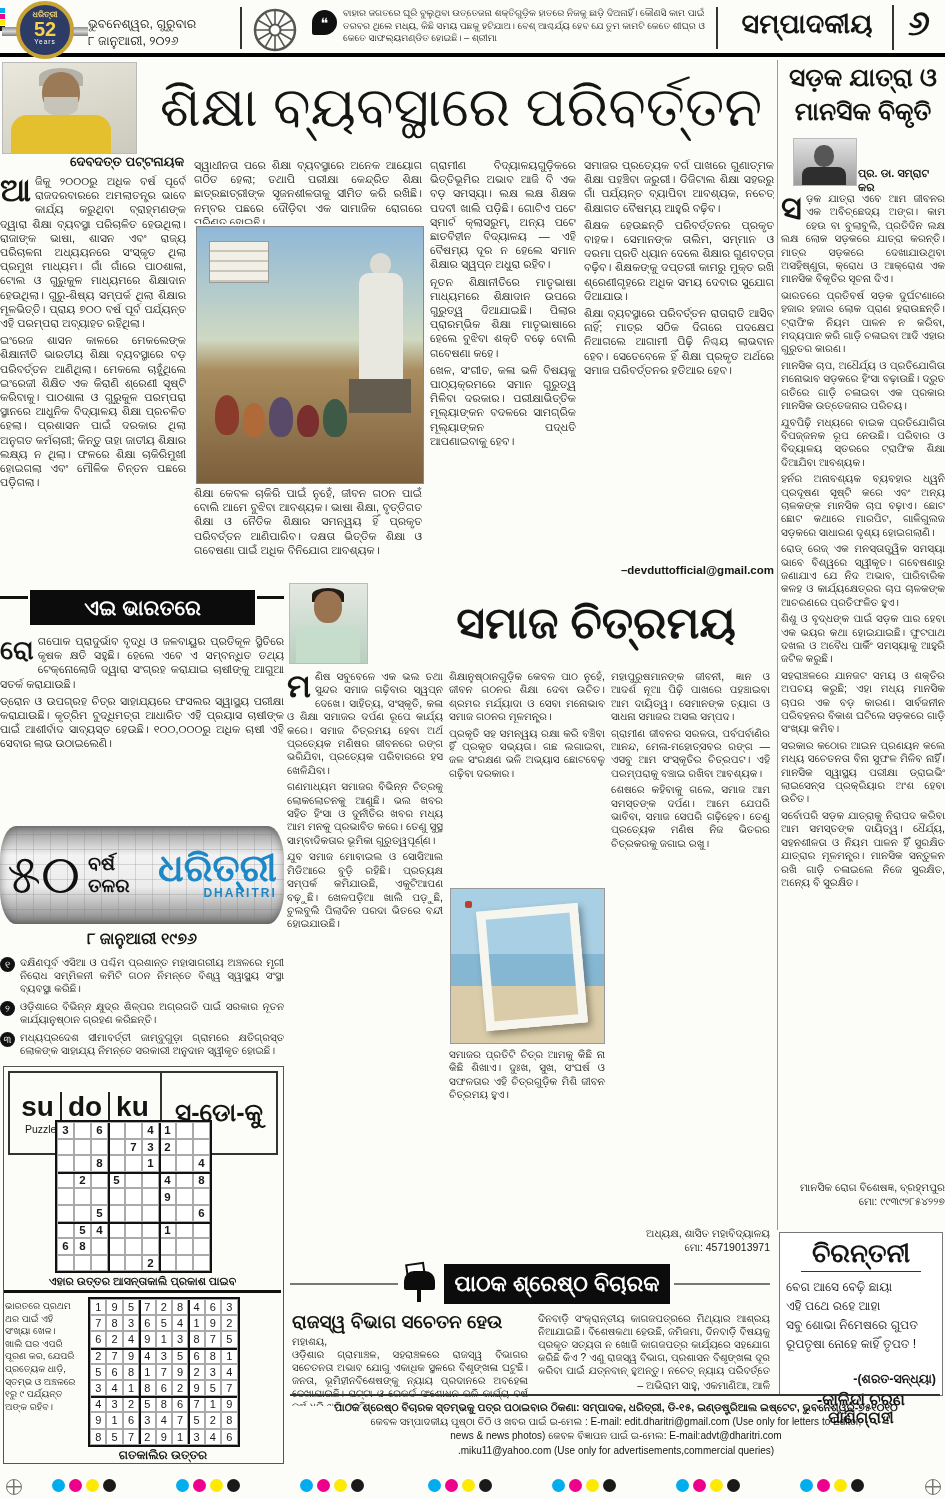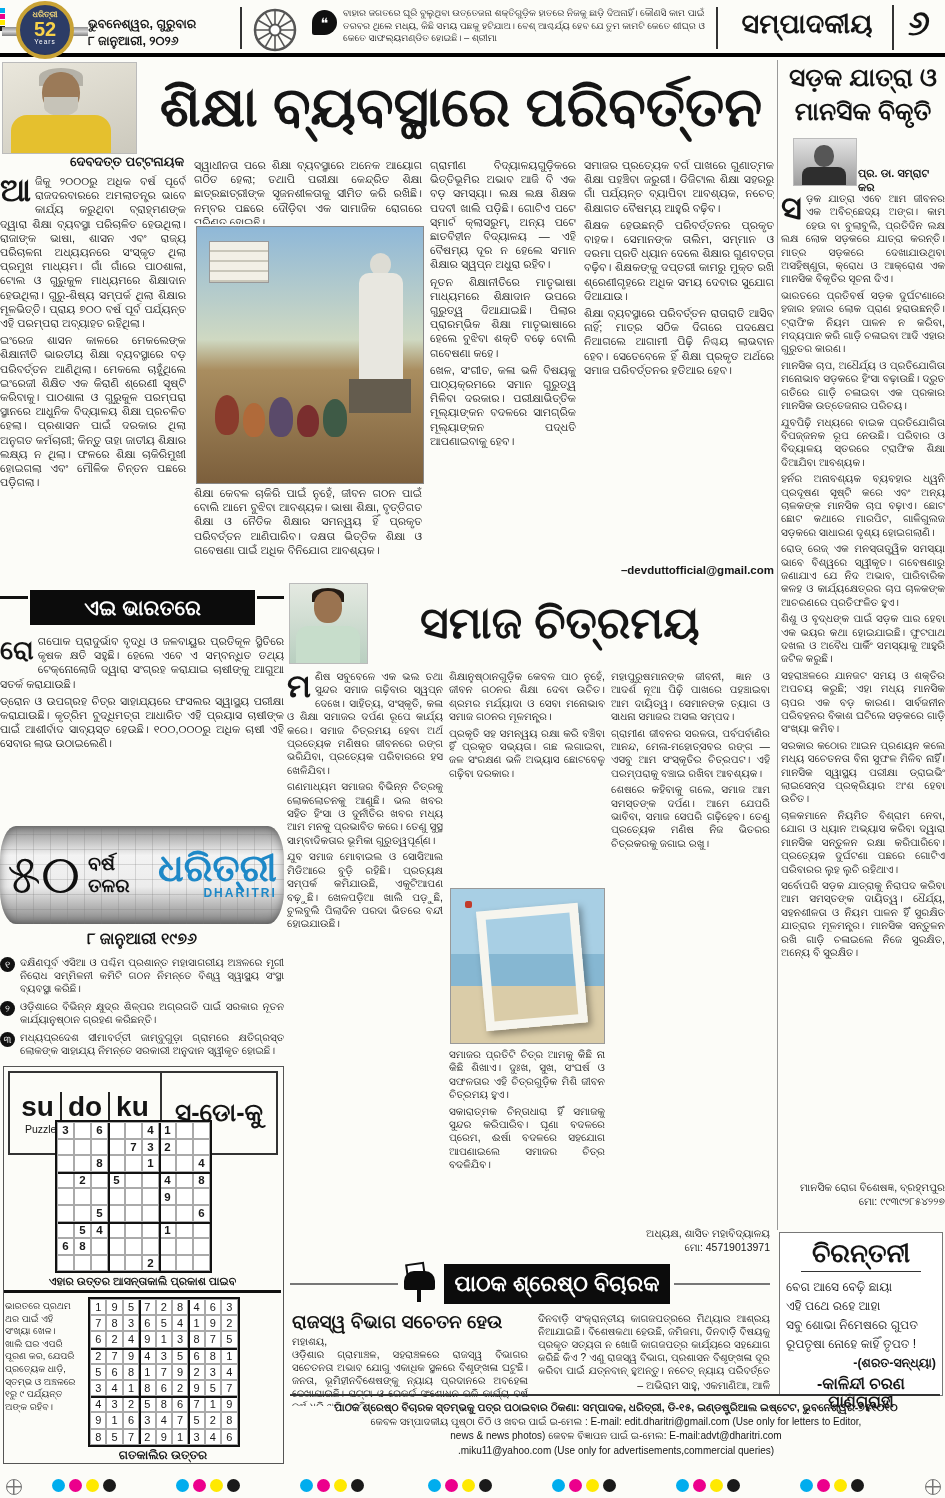--- a/index.html
+++ b/index.html
@@ -16,21 +16,21 @@
 
   
   .reg-strip div{width:5px;height:5px;margin-bottom:1px}
   .badge{left:12px;top:1px;width:66px;height:58px;z-index:3}
   .badge .ribbon{position:absolute;left:-10px;top:26px;width:86px;height:9px;background:linear-gradient(#8f8f8f,#d6d6d6,#7d7d7d);z-index:0}
   .badge .ring{position:absolute;left:4px;top:0;width:50px;height:50px;border:4px solid #c8a235;border-radius:50%;
                background:radial-gradient(circle at 50% 40%,#2c3c66 0 70%,#1a2440 100%);z-index:1;text-align:center}
   .badge .bname{display:block;color:#f5d87a;font-size:8px;font-weight:700;margin-top:5px}
   .badge .bnum{display:block;color:#f7d14a;font-size:20px;font-weight:700;line-height:18px}
   .badge .byrs{display:block;color:#fff;font-size:6.5px;letter-spacing:1px}
-  .dateline{left:88px;top:16px;width:154px;font-size:12.5px;line-height:17px;font-weight:700}
+  .dateline{left:88px;top:16px;width:154px;font-size:12.5px;line-height:17px;font-weight:400}
   .vdiv{width:1.5px;background:#333}
   .qicon{left:312px;top:10px;width:25px;height:25px;background:#101010;border-radius:50% 50% 50% 10%;
          color:#fff;font-size:14px;line-height:27px;text-align:center}
   .qtext{left:343px;top:7px;width:366px;height:46px;font-size:9.3px;line-height:12.6px;color:#222;overflow:hidden}
   .edtitle{left:724px;top:9px;width:166px;text-align:center;font-size:27px;font-weight:700}
   .pgnum{left:894px;top:3px;width:50px;font-size:35px;font-weight:700;text-align:center}
   .mhrule{left:0;top:53px;width:945px;height:4px;background:#000}
 
   
   .photo{overflow:hidden;border:1px solid #bbb}
@@ -57,21 +57,21 @@
   .pi-fig{position:absolute;border-radius:50% 50% 42% 42%}
 
   .sm-image{left:450px;top:888px;width:153px;height:154px;border:1px solid #999;
             background:linear-gradient(180deg,#a8cfe4 0 42%,#86b7d2 42% 63%,#dacca8 63% 100%)}
   .fr{position:absolute;left:30px;top:18px;width:84px;height:102px;border:9px solid #f6f5ee;transform:rotate(-5deg);
       box-shadow:3px 4px 7px rgba(0,0,0,.35)}
   .pg-dot{position:absolute;left:14px;top:12px;width:7px;height:7px;background:#c23b2a;border-radius:2px}
 
   
   .lead-byline{left:0;top:154px;width:184px;font-size:13px;font-weight:700;text-align:right}
-  .lead-headline{left:148px;top:60px;width:626px;height:94px;font-size:55px;line-height:94px;font-weight:700;text-align:center;white-space:nowrap}
+  .lead-headline{left:148px;top:60px;width:626px;height:94px;font-size:55px;line-height:94px;font-weight:400;text-align:center;white-space:nowrap}
   .signoff{font-weight:700;font-size:11.5px;text-align:right}
 
   
   .rail-div{left:777px;top:60px;width:1px;height:1170px;background:#999}
   .road-headline{left:781px;top:60px;width:164px;font-size:25px;line-height:34px;font-weight:700;text-align:center}
   .road-byline{left:858px;top:166px;width:87px;font-size:11px;line-height:14px;font-weight:700}
 
   
   .ei-box{left:30px;top:590px;width:225px;height:35px;background:#0c0c0c;color:#fff;text-align:center;
           font-size:21px;line-height:35px;font-weight:700}
@@ -110,38 +110,38 @@
   .sgrid{display:grid;border:2.5px solid #111;width:max-content;background:#fff}
   .scell{border:1px solid #aaa;display:flex;align-items:center;justify-content:center;font-size:11.5px;color:#1a1a1a}
   .glines{position:absolute;inset:2.5px;pointer-events:none}
   .glines div{position:absolute;background:#111}
   .note{font-size:11px;font-weight:700;text-align:center}
   .sdk-rule{left:4px;top:1290px;width:277px;height:2.5px;background:#111}
   .sdk-instr{left:5px;top:1300px;width:80px;font-size:9.4px;line-height:12.6px}
   .yday{left:88px;top:1448px;width:150px;text-align:center;font-size:12px;font-weight:700}
 
   
-  .sm-headline{left:420px;top:598px;width:352px;font-size:44px;font-weight:700;text-align:left;white-space:nowrap}
+  .sm-headline{left:420px;top:598px;width:352px;font-size:44px;font-weight:700;text-align:center;white-space:nowrap}
 
   
   .lt-rule{top:1283px;height:2px;background:#777}
   .mailbox{left:402px;top:1262px;width:36px;height:40px}
   .mb-letter{position:absolute;left:4px;top:1px;width:15px;height:11px;background:#fff;border:2px solid #111;transform:rotate(-8deg)}
   .mb-box{position:absolute;left:2px;top:9px;width:31px;height:19px;background:#0c0c0c;border-radius:10px 10px 2px 2px}
   .mb-pole{position:absolute;left:15px;top:28px;width:4px;height:12px;background:#0c0c0c}
   .lt-title{left:444px;top:1264px;width:226px;height:40px;background:#0c0c0c;color:#fff;text-align:center;
             font-size:22px;line-height:40px;font-weight:700}
   .lt-h{font-size:18.5px;font-weight:700;line-height:23px;margin:0 0 2px 0}
 
   
   .chx{left:779px;top:1232px;width:150px;height:152px;border:1px solid #777;padding:5px 6px;background:#fff}
   .ch-title{text-align:center;font-size:26px;font-weight:700;line-height:30px;border-bottom:1.5px solid #333;
             width:80%;margin:0 auto 6px auto;padding-bottom:3px}
   .ch-poem div{font-size:12.2px;line-height:19px}
-  .ch-src{text-align:right;font-size:12.5px;font-weight:700;margin-top:2px}
+  .ch-src{text-align:right;font-size:12.5px;font-weight:700;margin-top:18px}
   .ch-poet{text-align:center;font-size:16px;font-weight:700;margin-top:4px}
 
   
   .ft-rule{left:290px;top:1394px;width:650px;height:2px;background:#333}
   .footer{left:292px;top:1400px;width:648px;text-align:center}
   .footer div{font-size:10px;line-height:14.5px}
   .footer div:first-child{font-weight:700;font-size:10.6px}
 
   
   .cmyk{top:1479px;display:flex;gap:4px}
@@ -256,21 +256,20 @@
     <p><span class="dc">ସ</span><span>ଡ଼କ ଯାତ୍ରା ଏବେ ଆମ ଜୀବନର ଏକ ଅବିଚ୍ଛେଦ୍ୟ ଅଙ୍ଗ। କାମ ହେଉ ବା ବୁଲାବୁଲି, ପ୍ରତିଦିନ ଲକ୍ଷ ଲକ୍ଷ ଲୋକ ସଡ଼କରେ ଯାତ୍ରା କରନ୍ତି। ମାତ୍ର ସଡ଼କରେ ଦେଖାଯାଉଥିବା ଅସହିଷ୍ଣୁତା, କ୍ରୋଧ ଓ ଆକ୍ରୋଶ ଏକ ମାନସିକ ବିକୃତିର ସୂଚନା ଦିଏ।</span></p>
     <div>
         <p>ଭାରତରେ ପ୍ରତିବର୍ଷ ସଡ଼କ ଦୁର୍ଘଟଣାରେ ହଜାର ହଜାର ଲୋକ ପ୍ରାଣ ହରାଉଛନ୍ତି। ଟ୍ରାଫିକ ନିୟମ ପାଳନ ନ କରିବା, ମଦ୍ୟପାନ କରି ଗାଡ଼ି ଚଳାଇବା ଆଦି ଏହାର ଗୁରୁତର କାରଣ।</p>
         <p>ମାନସିକ ଚାପ, ଅଧୈର୍ଯ୍ୟ ଓ ପ୍ରତିଯୋଗିତା ମନୋଭାବ ସଡ଼କରେ ହିଂସା ବଢ଼ାଉଛି। ଦ୍ରୁତ ଗତିରେ ଗାଡ଼ି ଚଳାଇବା ଏକ ପ୍ରକାର ମାନସିକ ଉତ୍ତେଜନାର ପରିଚୟ।</p>
         <p>ଯୁବପିଢ଼ି ମଧ୍ୟରେ ବାଇକ ପ୍ରତିଯୋଗିତା ବିପଜ୍ଜନକ ରୂପ ନେଉଛି। ପରିବାର ଓ ବିଦ୍ୟାଳୟ ସ୍ତରରେ ଟ୍ରାଫିକ ଶିକ୍ଷା ଦିଆଯିବା ଆବଶ୍ୟକ।</p>
         <p>ହର୍ନର ଅନାବଶ୍ୟକ ବ୍ୟବହାର ଧ୍ୱନି ପ୍ରଦୂଷଣ ସୃଷ୍ଟି କରେ ଏବଂ ଅନ୍ୟ ଚାଳକଙ୍କ ମାନସିକ ଚାପ ବଢ଼ାଏ। ଛୋଟ ଛୋଟ କଥାରେ ମାରପିଟ, ଗାଳିଗୁଲଜ ସଡ଼କରେ ସାଧାରଣ ଦୃଶ୍ୟ ହୋଇଗଲାଣି।</p>
         <p>ରୋଡ୍ ରେଜ୍ ଏକ ମନସ୍ତାତ୍ତ୍ୱିକ ସମସ୍ୟା ଭାବେ ବିଶ୍ୱରେ ସ୍ୱୀକୃତ। ଗବେଷଣାରୁ ଜଣାଯାଏ ଯେ ନିଦ ଅଭାବ, ପାରିବାରିକ କଳହ ଓ କାର୍ଯ୍ୟକ୍ଷେତ୍ରର ଚାପ ଚାଳକଙ୍କ ଆଚରଣରେ ପ୍ରତିଫଳିତ ହୁଏ।</p>
         <p>ଶିଶୁ ଓ ବୃଦ୍ଧଙ୍କ ପାଇଁ ସଡ଼କ ପାର ହେବା ଏକ ଭୟର କଥା ହୋଇଯାଇଛି। ଫୁଟପାଥ ଦଖଲ ଓ ଅବୈଧ ପାର୍କିଂ ସମସ୍ୟାକୁ ଆହୁରି ଜଟିଳ କରୁଛି।</p>
         <p>ସହରାଞ୍ଚଳରେ ଯାନଜଟ ସମୟ ଓ ଶକ୍ତିର ଅପଚୟ କରୁଛି; ଏହା ମଧ୍ୟ ମାନସିକ ଚାପର ଏକ ବଡ଼ କାରଣ। ସାର୍ବଜନୀନ ପରିବହନର ବିକାଶ ଘଟିଲେ ସଡ଼କରେ ଗାଡ଼ି ସଂଖ୍ୟା କମିବ।</p>
         <p>ସରକାର କଠୋର ଆଇନ ପ୍ରଣୟନ କଲେ ମଧ୍ୟ ସଚେତନତା ବିନା ସୁଫଳ ମିଳିବ ନାହିଁ। ମାନସିକ ସ୍ୱାସ୍ଥ୍ୟ ପରୀକ୍ଷା ଡ୍ରାଇଭିଂ ଲାଇସେନ୍ସ ପ୍ରକ୍ରିୟାର ଅଂଶ ହେବା ଉଚିତ।</p>
-        <p>ଚାଳକମାନେ ନିୟମିତ ବିଶ୍ରାମ ନେବା, ଯୋଗ ଓ ଧ୍ୟାନ ଅଭ୍ୟାସ କରିବା ଦ୍ୱାରା ମାନସିକ ସନ୍ତୁଳନ ରକ୍ଷା କରିପାରିବେ। ପ୍ରତ୍ୟେକ ଦୁର୍ଘଟଣା ପଛରେ ଗୋଟିଏ ପରିବାରର ଲୁହ ଲୁଚି ରହିଥାଏ।</p>
         <p>ସର୍ବୋପରି ସଡ଼କ ଯାତ୍ରାକୁ ନିରାପଦ କରିବା ଆମ ସମସ୍ତଙ୍କ ଦାୟିତ୍ୱ। ଧୈର୍ଯ୍ୟ, ସହନଶୀଳତା ଓ ନିୟମ ପାଳନ ହିଁ ସୁରକ୍ଷିତ ଯାତ୍ରାର ମୂଳମନ୍ତ୍ର। ମାନସିକ ସନ୍ତୁଳନ ରଖି ଗାଡ଼ି ଚଳାଇଲେ ନିଜେ ସୁରକ୍ଷିତ, ଅନ୍ୟେ ବି ସୁରକ୍ଷିତ।</p>
       </div>
   </div>
   <div class="abs right bold" style="left:781px;top:1180px;width:164px;font-size:10.5px;line-height:14px">
       <div>ମାନସିକ ରୋଗ ବିଶେଷଜ୍ଞ, ବ୍ରହ୍ମପୁର</div>
       <div>ମୋ: ୯୯୩୯୨୮୫୪୨୨୭</div>
     </div>
 
   <div class="abs ei-rule" style="left:0;width:28px"></div>
   <div class="abs ei-box">ଏଇ ଭାରତରେ</div>
@@ -532,21 +531,20 @@
   <div class="abs txt-s" style="left:449px;top:670px;width:156px;height:214px">
       <p>ଶିକ୍ଷାନୁଷ୍ଠାନଗୁଡ଼ିକ କେବଳ ପାଠ ନୁହେଁ, ଜୀବନ ଗଠନର ଶିକ୍ଷା ଦେବା ଉଚିତ। ଶ୍ରମର ମର୍ଯ୍ୟାଦା ଓ ସେବା ମନୋଭାବ ସମାଜ ଗଠନର ମୂଳମନ୍ତ୍ର।</p>
       <p>ପ୍ରକୃତି ସହ ସମନ୍ୱୟ ରକ୍ଷା କରି ବଞ୍ଚିବା ହିଁ ପ୍ରକୃତ ସଭ୍ୟତା। ଗଛ ଲଗାଇବା, ଜଳ ସଂରକ୍ଷଣ ଭଳି ଅଭ୍ୟାସ ଛୋଟବେଳୁ ଗଢ଼ିବା ଦରକାର।</p>
     </div>
   <div class="abs sm-image">
     <div class="fr"></div>
     <div class="pg-dot"></div>
   </div>
   <div class="abs txt-s" style="left:449px;top:1048px;width:156px;height:180px">
       <p>ସମାଜର ପ୍ରତିଟି ଚିତ୍ର ଆମକୁ କିଛି ନା କିଛି ଶିଖାଏ। ଦୁଃଖ, ସୁଖ, ସଂଘର୍ଷ ଓ ସଫଳତାର ଏହି ଚିତ୍ରଗୁଡ଼ିକ ମିଶି ଜୀବନ ଚିତ୍ରମୟ ହୁଏ।</p>
-      <p>ସକାରାତ୍ମକ ଚିନ୍ତାଧାରା ହିଁ ସମାଜକୁ ସୁନ୍ଦର କରିପାରିବ। ଘୃଣା ବଦଳରେ ପ୍ରେମ, ଈର୍ଷା ବଦଳରେ ସହଯୋଗ ଆପଣାଇଲେ ସମାଜର ଚିତ୍ର ବଦଳିଯିବ।</p>
     </div>
   <div class="abs txt-s" style="left:611px;top:670px;width:159px;height:554px">
       <p>ମହାପୁରୁଷମାନଙ୍କ ଜୀବନୀ, ଜ୍ଞାନ ଓ ଆଦର୍ଶ ନୂଆ ପିଢ଼ି ପାଖରେ ପହଞ୍ଚାଇବା ଆମ ଦାୟିତ୍ୱ। ସେମାନଙ୍କ ତ୍ୟାଗ ଓ ସାଧନା ସମାଜର ଅସଲ ସମ୍ପଦ।</p>
       <p>ଗ୍ରାମୀଣ ଜୀବନର ସରଳତା, ପର୍ବପର୍ବାଣିର ଆନନ୍ଦ, ମେଳା-ମହୋତ୍ସବର ରଙ୍ଗ — ଏସବୁ ଆମ ସଂସ୍କୃତିର ଚିତ୍ରପଟ। ଏହି ପରମ୍ପରାକୁ ବଞ୍ଚାଇ ରଖିବା ଆବଶ୍ୟକ।</p>
       <p>ଶେଷରେ କହିବାକୁ ଗଲେ, ସମାଜ ଆମ ସମସ୍ତଙ୍କ ଦର୍ପଣ। ଆମେ ଯେପରି ଭାବିବା, ସମାଜ ସେପରି ଗଢ଼ିହେବ। ତେଣୁ ପ୍ରତ୍ୟେକ ମଣିଷ ନିଜ ଭିତରର ଚିତ୍ରକରକୁ ଜଗାଇ ରଖୁ।</p>
     </div>
   <div class="abs right bold" style="left:611px;top:1226px;width:159px;font-size:10.5px;line-height:14px">
       <div>ଅଧ୍ୟକ୍ଷ, ଶାସିତ ମହାବିଦ୍ୟାଳୟ</div>
       <div>ମୋ: 45719013971</div>
     </div>

